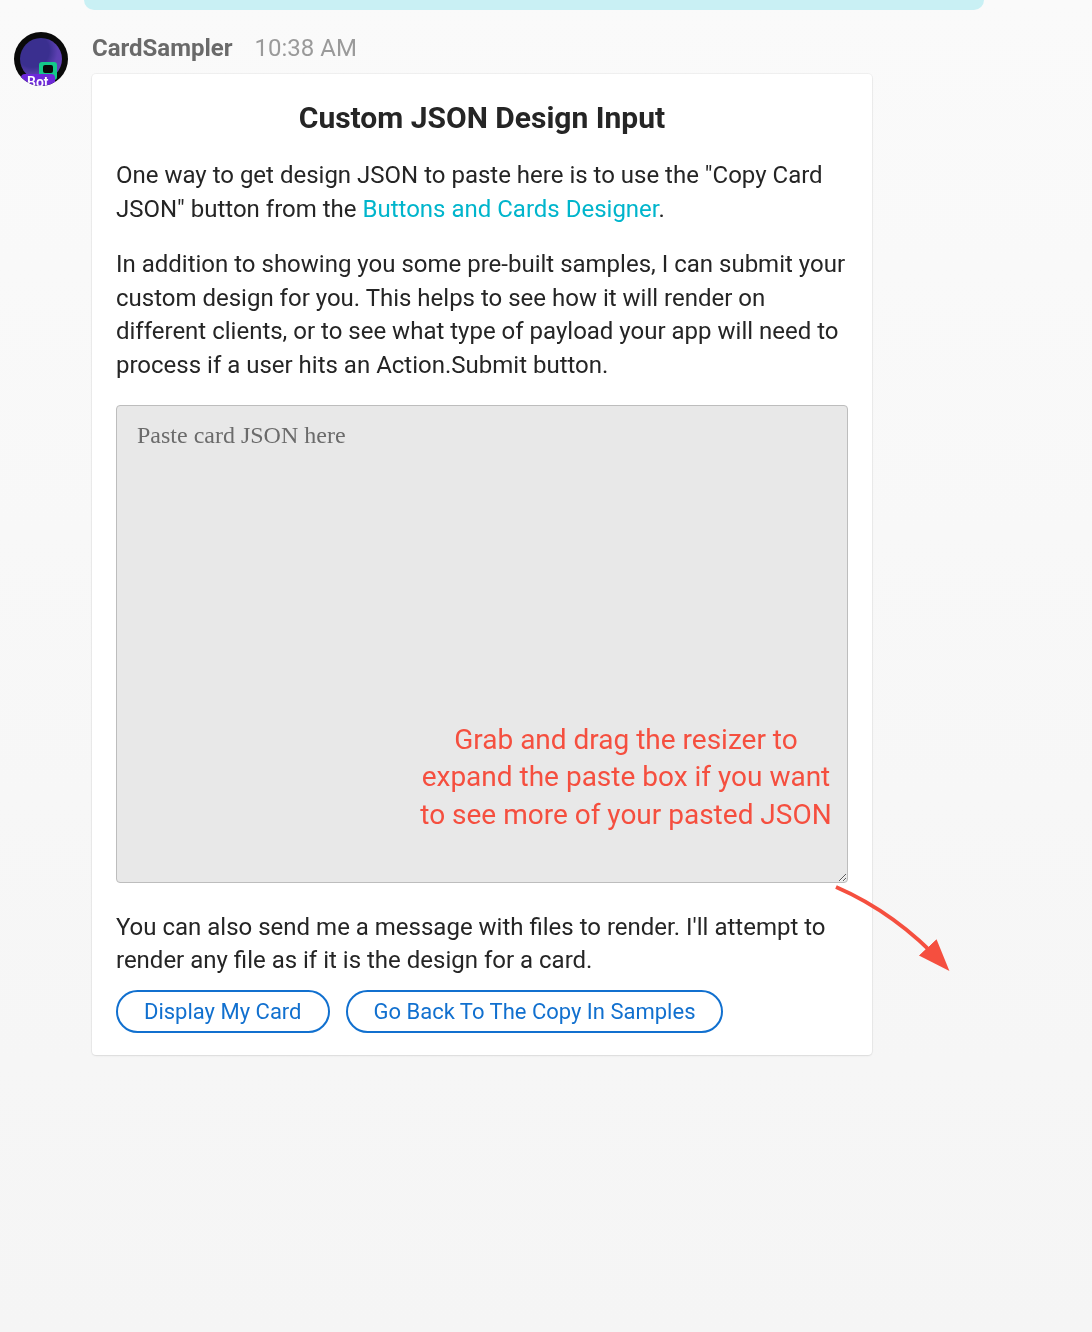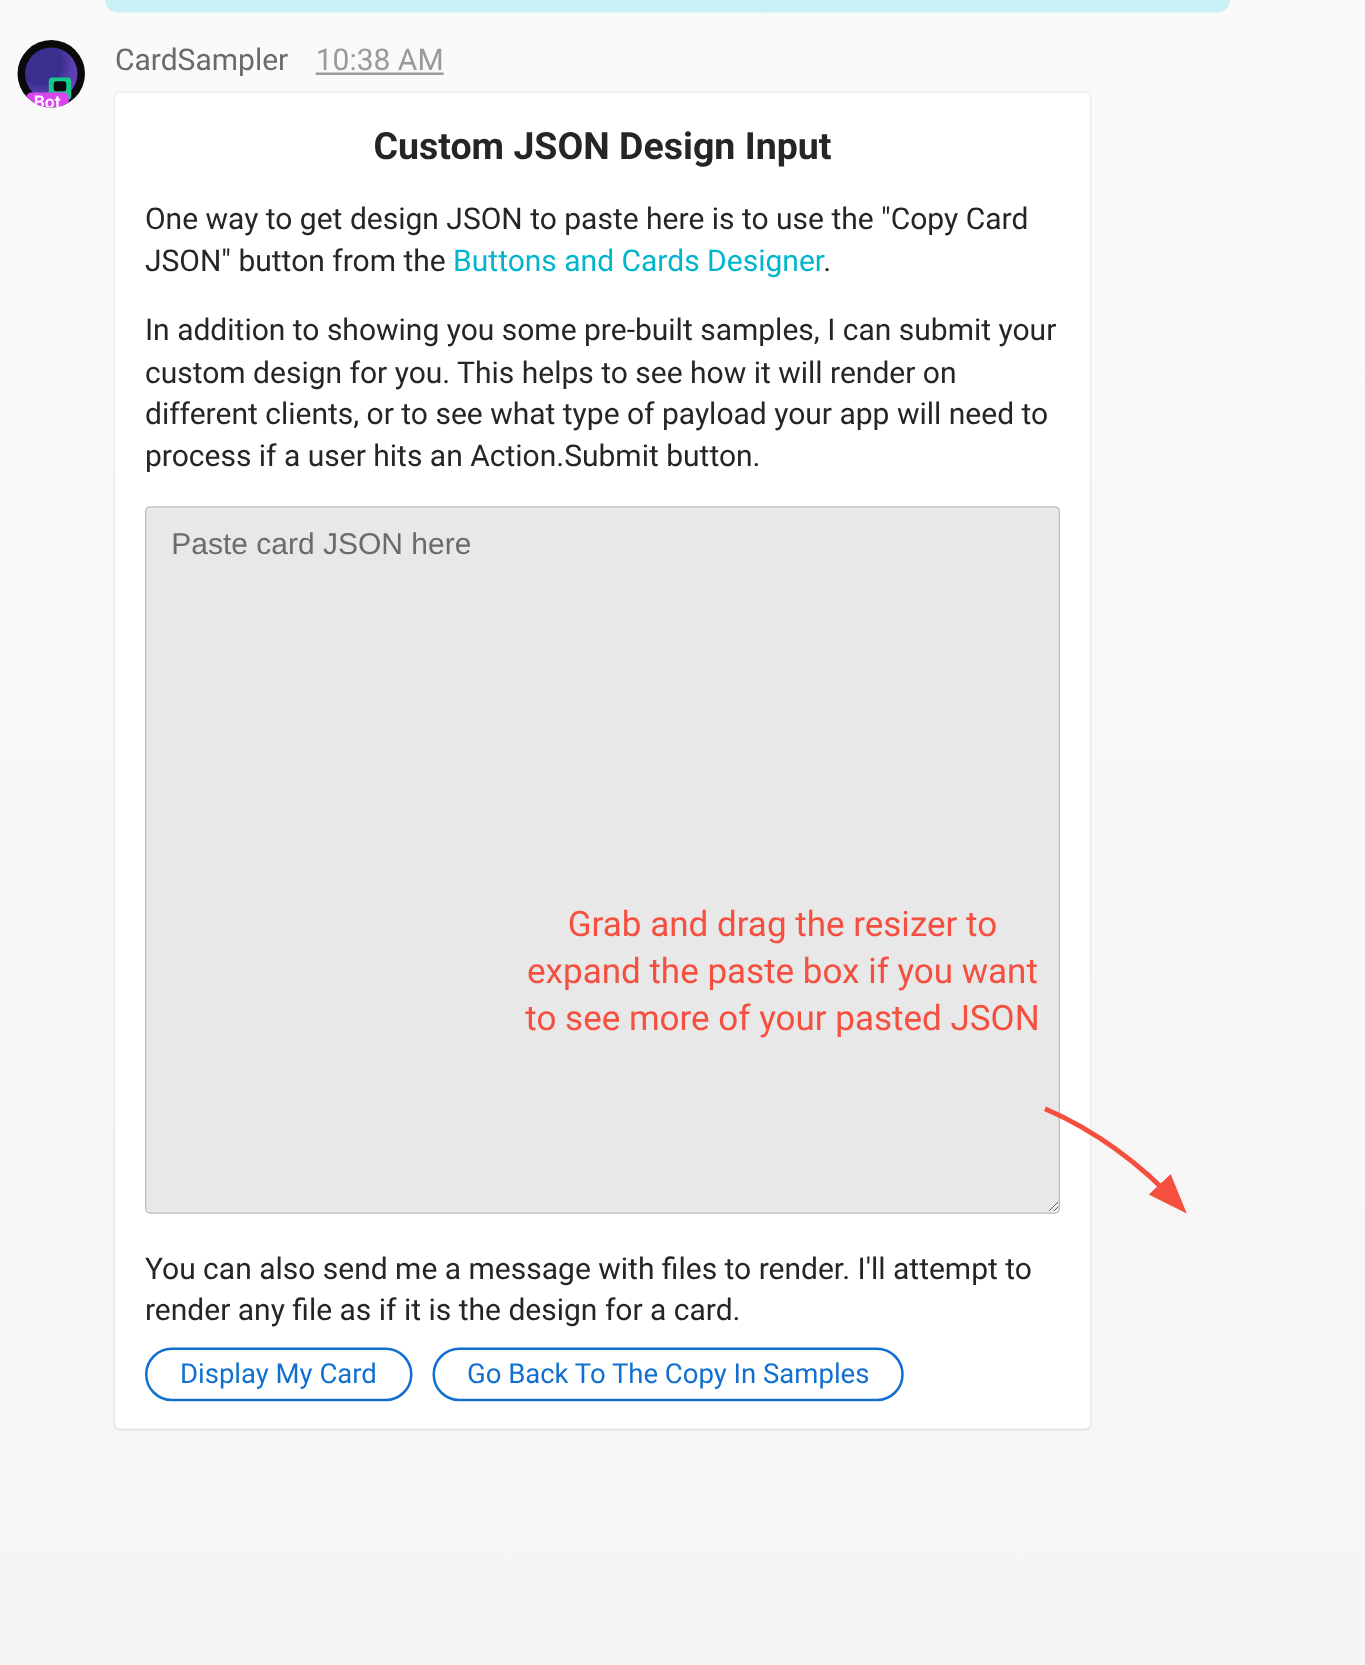--- a/index.html
+++ b/index.html
@@ -4,31 +4,31 @@
 <style>
   * { box-sizing: border-box; margin: 0; padding: 0; }
   html, body { width: 1092px; height: 1332px; background: #fafafa; font-family: -apple-system, BlinkMacSystemFont, "Segoe UI", Roboto, Helvetica, Arial, sans-serif; }
   .page { width: 1092px; height: 1332px; position: relative; background: linear-gradient(#fafafa, #f5f5f5); }
   .cyan-strip { position: absolute; left: 84px; top: 0; width: 900px; height: 10px; background: #c9f0f4; border-bottom-left-radius: 10px; border-bottom-right-radius: 10px; }
   .message { position: absolute; left: 14px; top: 32px; width: 1064px; }
   .avatar { width: 54px; height: 54px; border-radius: 50%; background: #0a0a0a; position: relative; overflow: hidden; display: inline-block; vertical-align: top; }
   .avatar-inner { position: absolute; left: 6px; top: 6px; width: 42px; height: 42px; border-radius: 50%; background: radial-gradient(circle at 30% 30%, #3a2f8f 0%, #3a2f8f 40%, #5b3fb0 60%, #6e3fc0 100%); }
   .avatar-chip { position: absolute; left: 19px; top: 24px; width: 18px; height: 18px; background: #14c98a; border-radius: 3px; }
   .avatar-chip-inner { position: absolute; left: 4px; top: 3px; width: 10px; height: 8px; background: #0a0a0a; border-radius: 2px; }
-  .bot-badge { position: absolute; left: 7px; top: 42px; background: #d946ef; color: #fff; font-size: 14px; font-weight: 600; padding: 1px 6px 2px 6px; border-radius: 4px; line-height: 1; }
+  .bot-badge { position: absolute; left: 7px; top: 42px; background: #6d28d9; color: #fff; font-size: 14px; font-weight: 600; padding: 1px 6px 2px 6px; border-radius: 4px; line-height: 1; }
   .msg-body { display: inline-block; vertical-align: top; margin-left: 20px; width: 960px; }
   .meta { font-size: 24px; margin-bottom: 12px; padding-top: 2px; }
-  .sender { color: #6a6a6a; font-weight: 400; margin-right: 16px; }
-  .timestamp { color: #9a9a9a; font-weight: 400; text-decoration: underline; }
+  .sender { color: #6a6a6a; font-weight: 700; margin-right: 16px; }
+  .timestamp { color: #9a9a9a; font-weight: 400; }
   .card { width: 780px; background: #fff; border-radius: 4px; box-shadow: 0 1px 2px rgba(0,0,0,0.08), 0 0 0 1px rgba(0,0,0,0.04); padding: 22px 24px 22px 24px; }
   .card-title { font-size: 30px; font-weight: 700; color: #252525; text-align: center; margin: 4px 0 24px 0; }
   .card-p { font-size: 24px; line-height: 1.4; color: #252525; margin-bottom: 22px; }
   .link { color: #00b5cc; cursor: pointer; }
   .json-box-wrap { position: relative; margin-bottom: 24px; }
-  .json-box { width: 100%; height: 566px; background: #e8e8e8; border: 1px solid #bdbdbd; border-radius: 4px; font-family: Liberation Sans, sans-serif; font-size: 24px; color: #6b6b6b; padding: 16px 20px; resize: both; }
+  .json-box { width: 100%; height: 478px; background: #e8e8e8; border: 1px solid #bdbdbd; border-radius: 4px; font-family: Liberation Serif, serif; font-size: 24px; color: #6b6b6b; padding: 16px 20px; resize: both; }
   .json-box::placeholder { color: #6b6b6b; }
   .annotation { position: absolute; left: 290px; top: 316px; width: 440px; color: #f54f3f; font-size: 28px; line-height: 1.35; text-align: center; font-weight: 400; pointer-events: none; }
   .arrow-svg { position: absolute; left: 710px; top: 478px; pointer-events: none; }
   .actions { display: flex; gap: 16px; margin-top: 8px; }
   .pill-btn { border: 2px solid #1170cf; color: #1170cf; background: #fff; border-radius: 22px; font-size: 22px; padding: 7px 26px; cursor: pointer; font-family: inherit; }
 </style>
 </head>
 <body>
 
 <div class="page">

